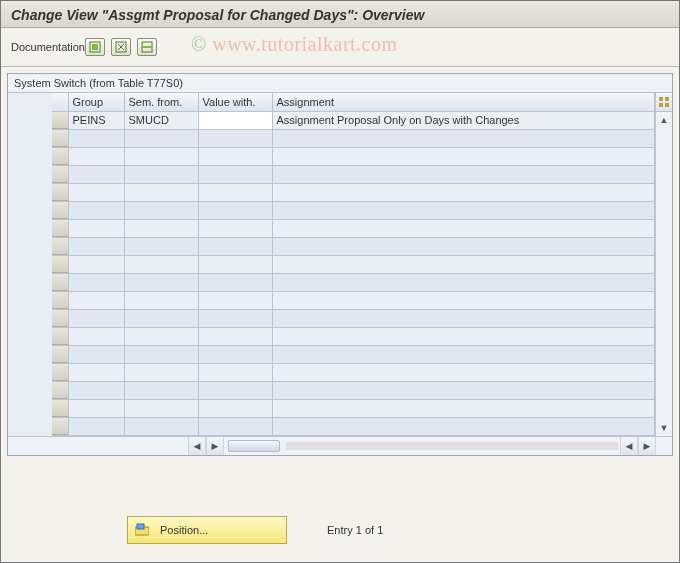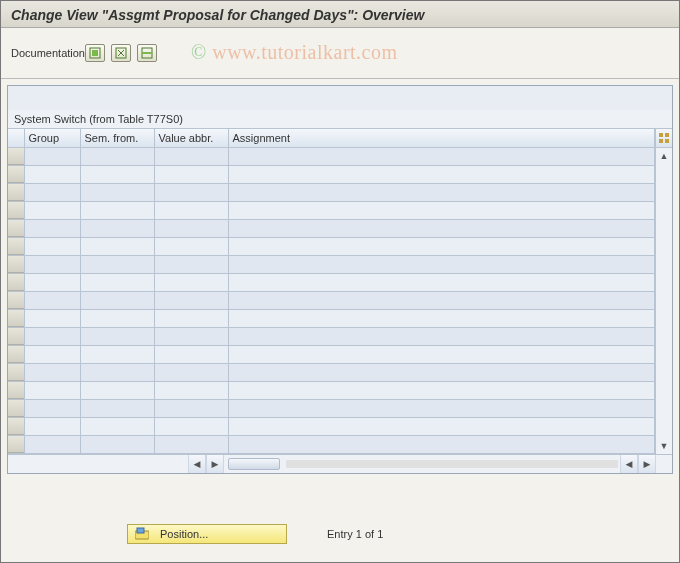--- a/index.html
+++ b/index.html
@@ -25,21 +25,21 @@
     padding: 6px 10px 4px 10px;
     font-size: 14px;
     font-weight: bold;
     font-style: italic;
     color: #333;
   }
   .toolbar {
     display: flex;
     align-items: center;
     gap: 0;
-    padding: 16px 10px;
+    padding: 10px 10px;
     border-bottom: 1px solid #bbb;
   }
   .toolbar .label {
     font-size: 11px;
     color: #333;
   }
   .toolbar .icons {
     display: flex;
     gap: 6px;
   }
@@ -68,27 +68,27 @@
     background: #e8edf4;
     display: flex;
     flex-direction: column;
   }
   .panel-title {
     padding: 3px 6px;
     background: #eef2f7;
     font-size: 11px;
     color: #333;
     border-bottom: 1px solid #b9c4d2;
-    margin-top: 24px;
   }
 
   .grid-wrap {
     display: flex;
     flex: 1;
     background: #e8edf4;
+    margin-left: 44px;
   }
   .grid-body {
     flex: 1;
     overflow: hidden;
   }
   table.grid {
     border-collapse: collapse;
     width: 100%;
     table-layout: fixed;
   }
@@ -186,34 +186,34 @@
     align-items: center;
     gap: 10px;
     background: linear-gradient(#fdf8c6, #f5e77a);
     border: 1px solid #b6a84d;
     padding: 2px 42px 2px 6px;
     cursor: pointer;
     font-size: 11px;
     color: #333;
     min-width: 160px;
     box-sizing: border-box;
-    height: 20px;
+    height: 28px;
   }
   .position-btn .icon {
     width: 16px; height: 14px;
     display:flex; align-items:center; justify-content:center;
   }
   .entry-label {
     font-size: 11px;
     color: #333;
     text-align: center;
   }
   .watermark {
     position: absolute;
-    top: 40px;
+    top: 32px;
     left: 190px;
     font-size: 20px;
     color: rgba(230,130,80,0.45);
     font-family: "Times New Roman", serif;
     pointer-events: none;
     letter-spacing: 0.5px;
   }
   .watermark .c { color: rgba(90,180,90,0.55); }
 </style>
 </head>
@@ -266,26 +266,35 @@
               <col style="width:56px">
               <col style="width:74px">
               <col style="width:74px">
               <col>
             </colgroup>
             <thead>
               <tr>
                 <th class="sel-col header"></th>
                 <th>Group</th>
                 <th>Sem. from.</th>
-                <th>Value abbr.</th>
+                <th>Value with.</th>
                 <th>Assignment</th>
               </tr>
             </thead>
             <tbody id="grid-rows">
 
+            <tr class="data-even">
+                  <td class="sel-col">
+                    <div class="row-sel" style="width: 100%; height: 100%;"></div>
+                  </td>
+                  <td>PEINS</td>
+                  <td>SMUCD</td>
+                  <td class="value-cell"></td>
+                  <td>Assignment Proposal Only on Days with Changes</td>
+                </tr>
                 <tr class="data-odd">
                   <td class="sel-col">
                     <div class="row-sel" style="width: 100%; height: 100%;"></div>
                   </td>
                   <td></td>
                   <td></td>
                   <td></td>
                   <td></td>
                 </tr>
                 <tr class="data-even">

